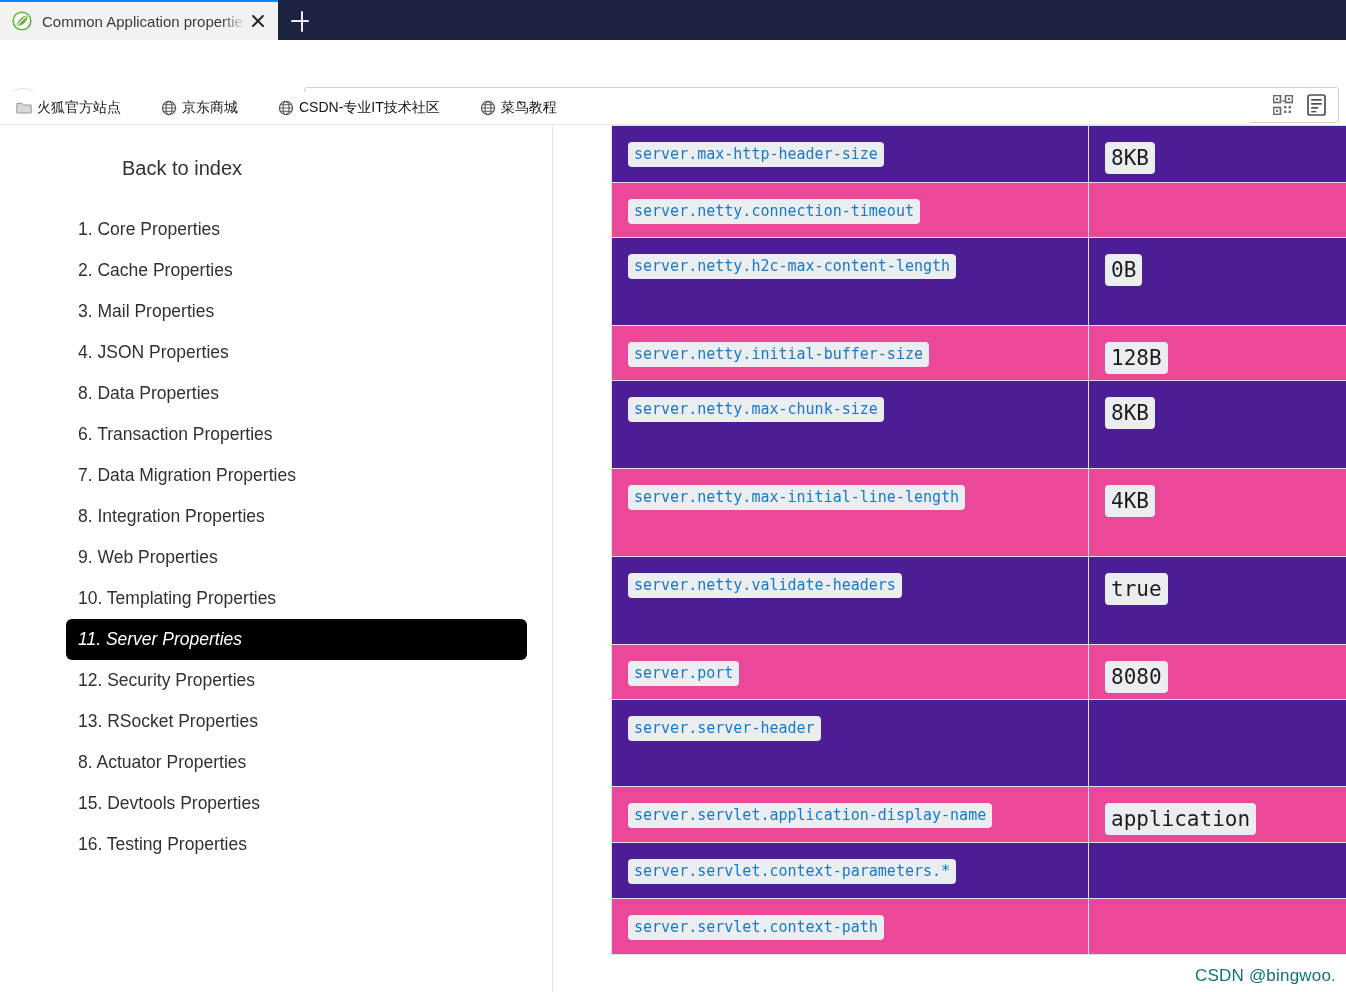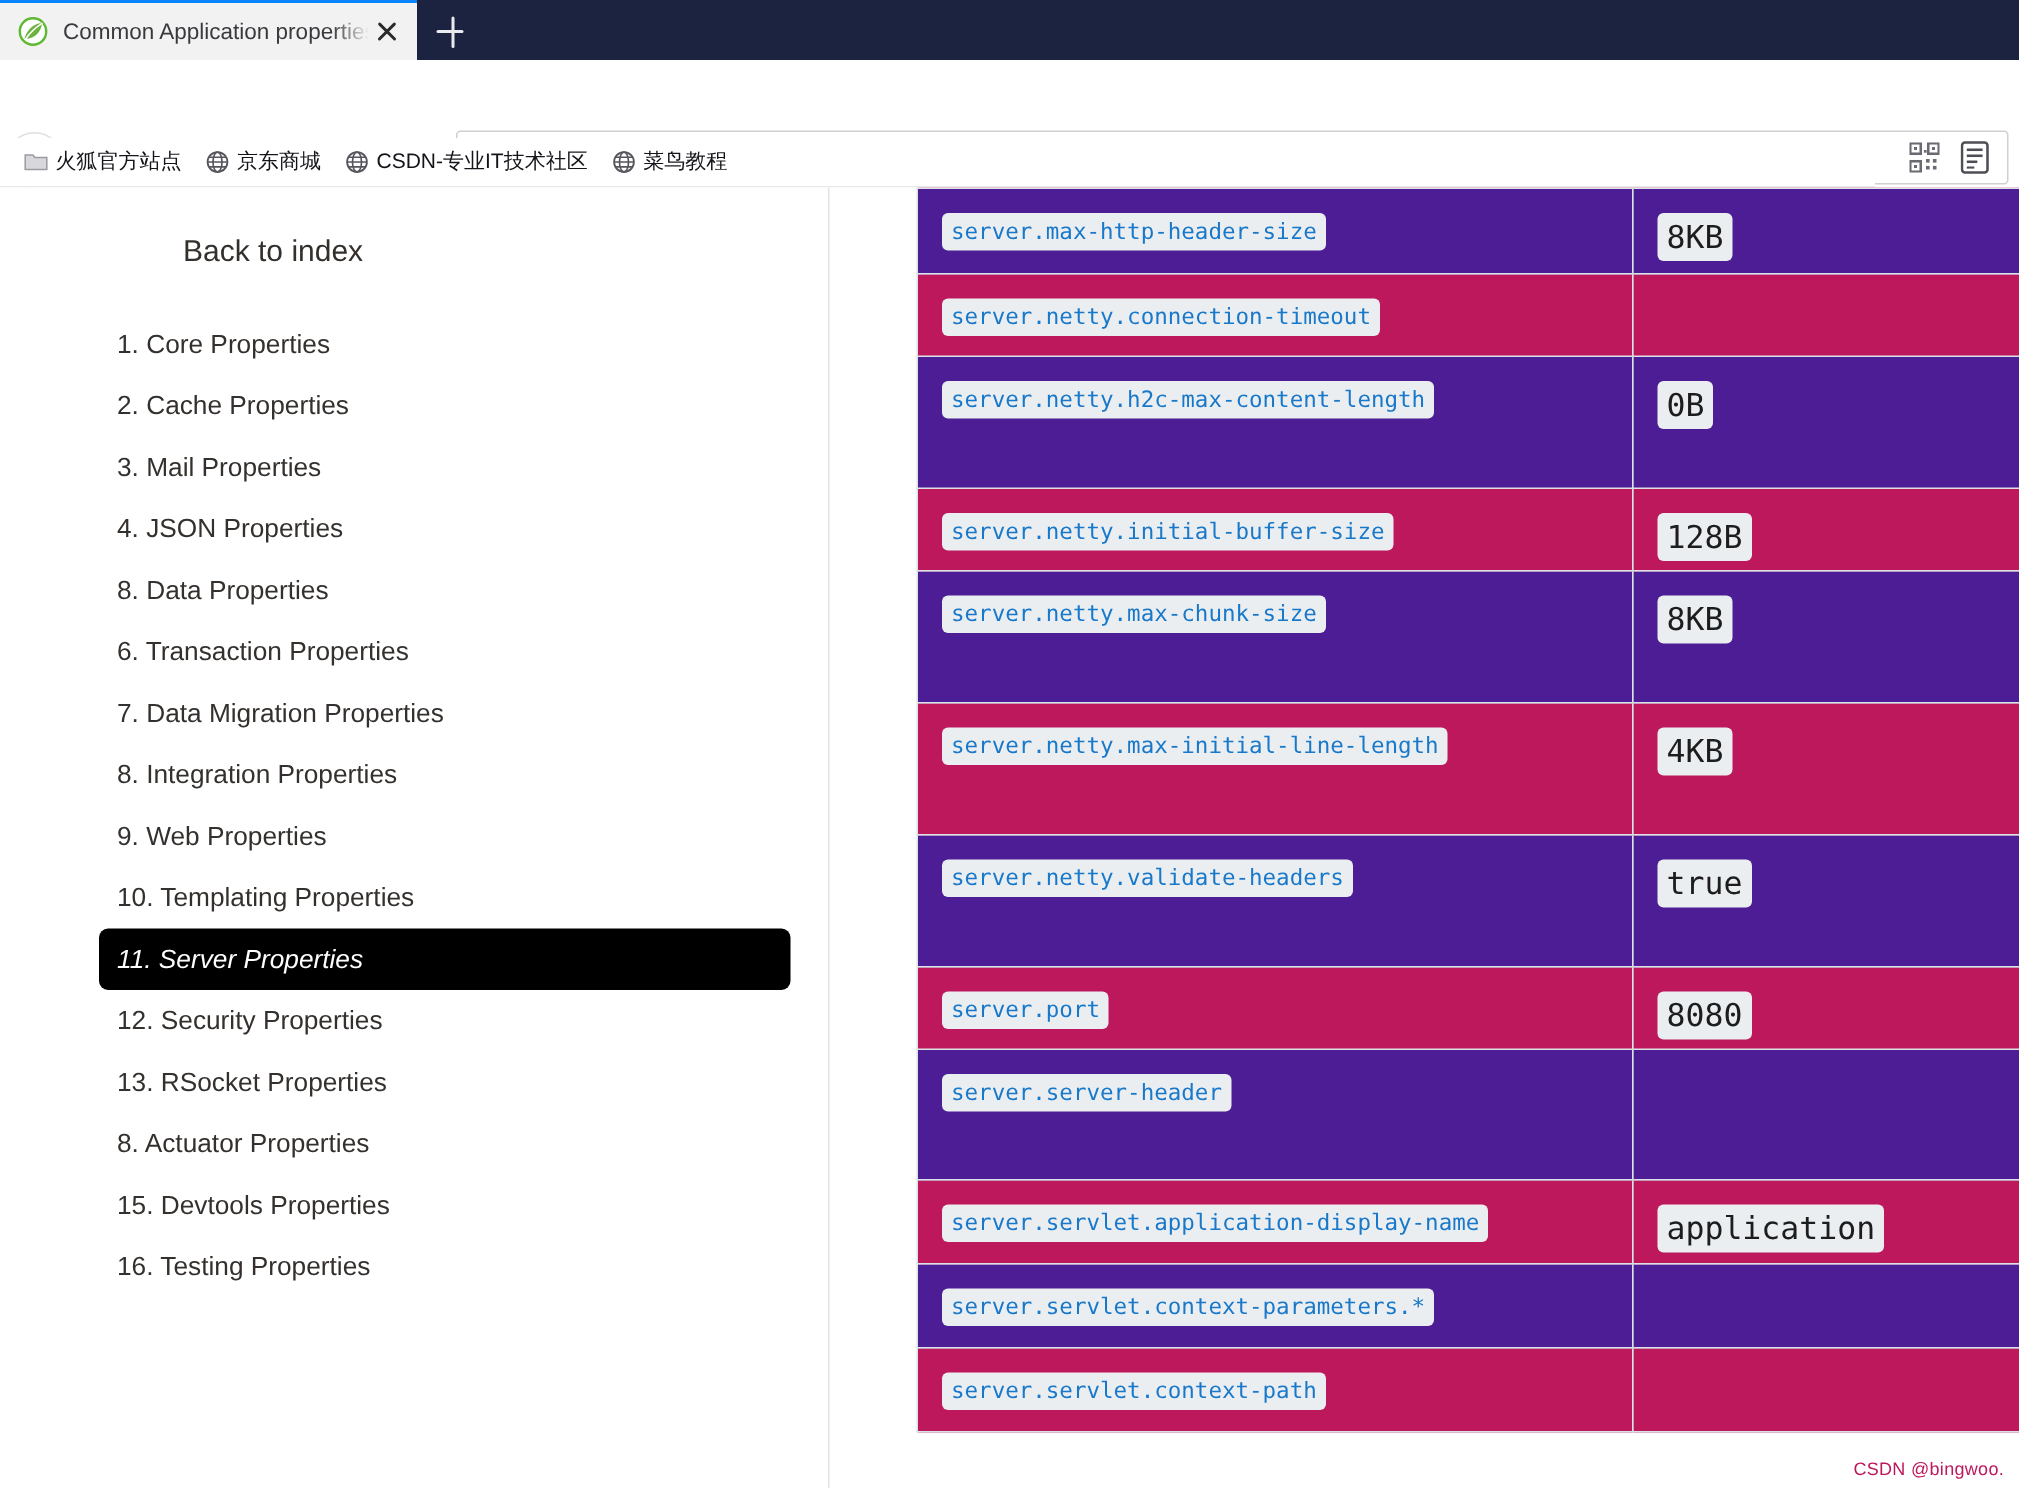--- a/index.html
+++ b/index.html
@@ -78,21 +78,21 @@
   }
   .urltext b{color:#222326;font-weight:700;}
   .urltext .dim{color:#9a9a9e;font-weight:400;}
   .urlicons{flex:0 0 auto;display:flex;align-items:center;padding-right:4px;}
   .urlicon{width:34px;height:34px;position:relative;cursor:pointer;}
 
   
   .bmbar{
     position:absolute;left:0;top:92px;width:1250px;height:33px;
     background:#ffffff;display:flex;align-items:center;padding-left:8px;
-    box-sizing:border-box;border-bottom:1px solid #e8e8ea;
+    box-sizing:border-box;border-bottom:1px solid #e8e8ea;gap:24px;
   }
   .bm{display:flex;align-items:center;height:24px;padding:0 8px;cursor:pointer;
       font-size:14px;color:#15141a;white-space:nowrap;}
   .bm .bmico{width:16px;height:16px;margin-right:5px;flex:0 0 16px;position:relative;}
 
   
   .page{
     position:absolute;left:0;top:125px;width:1346px;height:867px;
     background:#ffffff;overflow:hidden;
   }
@@ -121,41 +121,41 @@
   }
   table.props col.c1{width:477px;}
   table.props col.c2{width:273px;}
   table.props td{
     border:1px solid #dbe3e6;
     vertical-align:top;
     padding:16px 0 0 16px;
     box-sizing:border-box;
   }
   table.props tr.alt td{background:#4c1d95;}
-  table.props tr.plain td{background:#be185d;}
+  table.props tr.plain td{background:#ec4899;}
   code.prop{
     display:inline-block;
     background:#ebeef0;border-radius:4px;
     padding:3px 6px;
     font-family:"DejaVu Sans Mono","Liberation Mono",monospace;
     font-size:15px;color:#1878ca;line-height:1.25;
     white-space:nowrap;
   }
   code.val{
     display:inline-block;
     background:#ebeef0;border-radius:4px;
     padding:3px 6px;
     font-family:"DejaVu Sans Mono","Liberation Mono",monospace;
     font-size:21px;color:#1d1d1d;line-height:1.25;
     white-space:nowrap;
   }
   td.empty{padding:0;}
   .watermark{
     position:absolute;right:10px;bottom:6px;
-    font-size:12px;color:#be185d;letter-spacing:0.2px;
+    font-size:17px;color:#0f766e;letter-spacing:0.2px;
     pointer-events:none;
   }
 </style>
 </head>
 <body>
 
 <div id="root">
 
   <div class="tabstrip">
     <div class="tabstrip-accent"></div>

